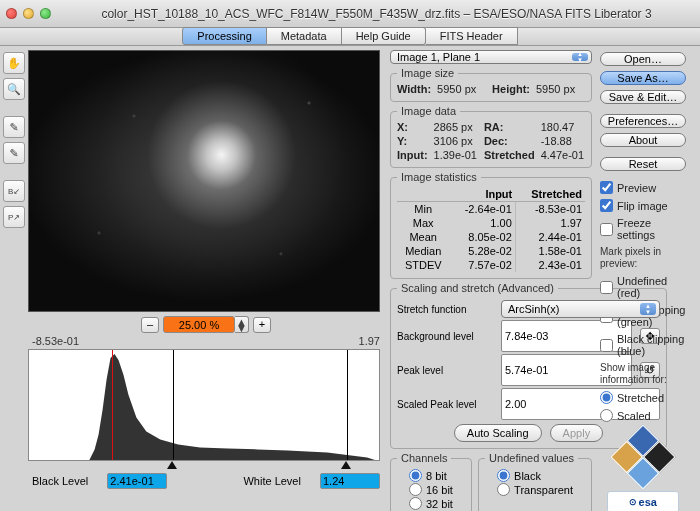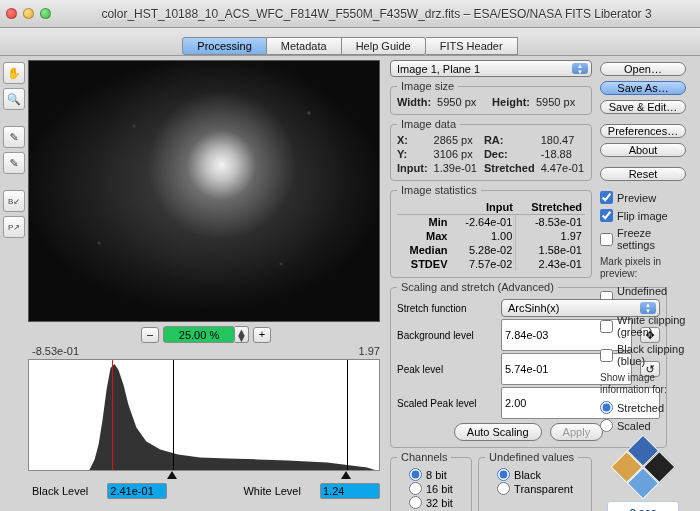--- a/index.html
+++ b/index.html
@@ -8,21 +8,21 @@
   
   .titlebar { height: 28px; background: linear-gradient(#ebebeb,#cfcfcf); display:flex; align-items:center; padding:0 6px; border-bottom:1px solid #999; }
   .traffic { display:flex; gap:6px; margin-right:8px; }
   .tl { width:11px; height:11px; border-radius:50%; border:1px solid rgba(0,0,0,.25); }
   .tl.red { background: radial-gradient(circle at 35% 35%, #ff7d75, #e0443e); }
   .tl.yel { background: radial-gradient(circle at 35% 35%, #ffe08a, #e1a82e); }
   .tl.grn { background: radial-gradient(circle at 35% 35%, #8dea8d, #3cb43c); }
   .title { flex:1; text-align:center; color:#333; text-shadow:0 1px 0 #fff; font-size:12px; overflow:hidden; white-space:nowrap; }
 
   
-  .tabstrip { height:28px; display:flex; justify-content:center; align-items:flex-end; gap:0; background:linear-gradient(#e8e8e8,#d0d0d0); border-bottom:1px solid #9a9a9a; padding-top:4px;}
+  .tabstrip { height:18px; display:flex; justify-content:center; align-items:flex-end; gap:0; background:linear-gradient(#e8e8e8,#d0d0d0); border-bottom:1px solid #9a9a9a; padding-top:4px;}
   .tab { padding:2px 14px; border:1px solid #8a8a8a; background:linear-gradient(#fbfbfb,#e0e0e0); font-size:11px; color:#222; cursor:default;}
   .tab.first{border-radius:3px 0 0 3px;}
   .tab.last{border-radius:0 3px 3px 0;}
   .tab + .tab { border-left:none; }
   .tab.active { background:linear-gradient(#a9cffb,#7fb1e9); color:#000; }
 
   .main { display:flex; height:calc(511px - 44px); }
 
   
   .ltools { width:28px; background:#d4d4d4; padding:6px 3px; display:flex; flex-direction:column; gap:4px;}
@@ -35,21 +35,21 @@
   .nebula { position:absolute; inset:0; background:
     radial-gradient(circle at 55% 40%, rgba(255,255,255,.95) 0%, rgba(255,255,255,.7) 6%, rgba(200,200,200,.35) 14%, rgba(60,60,60,.2) 30%, rgba(0,0,0,0) 50%),
     radial-gradient(ellipse 260px 180px at 50% 48%, rgba(120,120,120,.5), rgba(0,0,0,0) 70%),
     radial-gradient(circle at 20% 70%, rgba(255,255,255,.15) 0 1px, transparent 2px),
     radial-gradient(circle at 80% 20%, rgba(255,255,255,.2) 0 1px, transparent 2px),
     radial-gradient(circle at 30% 25%, rgba(255,255,255,.15) 0 1px, transparent 2px),
     radial-gradient(circle at 72% 78%, rgba(255,255,255,.15) 0 1px, transparent 2px),
     #0b0b0b;}
   .zoomrow { display:flex; justify-content:center; align-items:center; gap:4px; margin:4px 0 2px;}
   .zbtn { width:18px; height:16px; border:1px solid #8a8a8a; border-radius:3px; background:linear-gradient(#fdfdfd,#e2e2e2); font-size:11px; line-height:13px;}
-  .zoominput { width:72px; height:17px; border:1px solid #8a8a8a; border-radius:3px; background:#22c55e; text-align:center;}
+  .zoominput { width:72px; height:17px; border:1px solid #8a8a8a; border-radius:3px; background:#f97316; text-align:center;}
   .zarrows { width:14px; height:17px; border:1px solid #8a8a8a; border-left:none; border-radius:0 3px 3px 0; background:linear-gradient(#f7f7f7,#dedede); display:flex; flex-direction:column; justify-content:center; font-size:6px; line-height:6px; text-align:center; color:#444;}
 
   .histlabels { display:flex; justify-content:space-between; padding:0 4px 2px; color:#333;}
   .hist { width:352px; height:112px; background:#fff; border:1px solid #888; position:relative; overflow:hidden;}
   .hist svg { position:absolute; inset:0;}
   .hist .vline { position:absolute; top:0; bottom:0; width:1px;}
   .vred { background:#d11; left:83px;}
   .vblk1 { background:#000; left:144px;}
   .vblk2 { background:#000; left:318px;}
   .handles { position:relative; height:10px;}
@@ -63,21 +63,21 @@
   .info { width:210px; padding:4px 6px 6px 2px; display:flex; flex-direction:column; gap:3px;}
   .dropdown { height:20px; border:1px solid #7a7a7a; border-radius:4px; background:linear-gradient(#fbfbfb,#e0e0e0); display:flex; align-items:center; padding:0 6px; position:relative;}
   .dropdown .ddarr { position:absolute; right:3px; top:2px; bottom:2px; width:16px; background:linear-gradient(#8fb9ee,#5a8fd3); border-radius:3px; display:flex; flex-direction:column; align-items:center; justify-content:center; font-size:6px; color:#fff;}
   fieldset { border:1px solid #a5a5a5; border-radius:4px; padding:4px 6px 6px; background:#d4d4d4;}
   legend { padding:0 4px; color:#333;}
   .kv { display:grid; grid-template-columns:auto 1fr auto 1fr; gap:2px 6px; font-size:10px; color:#222;}
   .kv b, .kv .k { font-weight:bold;}
   table.stats { width:100%; border-collapse:collapse; font-size:10px;}
   table.stats th, table.stats td { padding:1px 3px; text-align:right;}
   table.stats th { border-bottom:1px solid #aaa;}
-  table.stats td:first-child, table.stats th:first-child { text-align:right; font-weight:bold;}
+  table.stats td:first-child, table.stats th:first-child { text-align:center; font-weight:normal;}
   table.stats td:nth-child(2){ border-right:1px solid #bbb;}
   .formrow { display:flex; align-items:center; gap:8px; margin:2px 0;}
   .formrow label { width:96px; font-size:10px;}
   .formrow input.txt { flex:1; height:32px; border:1px solid #8a8a8a; border-radius:2px; background:#fff; padding:0 3px;}
   .minibtn { width:20px; height:16px; border:1px solid #8a8a8a; border-radius:3px; background:linear-gradient(#fdfdfd,#e0e0e0); font-size:10px;}
   .pill { height:18px; padding:0 12px; border:1px solid #7a7a7a; border-radius:10px; background:linear-gradient(#fdfdfd,#e0e0e0); font-size:11px;}
   .pill.dis { color:#999; }
   .btnrow { display:flex; gap:8px; justify-content:center; margin-top:4px;}
   .radiocols { display:flex; gap:6px;}
   .radiocols fieldset { flex:1;}
@@ -230,20 +230,25 @@
               <td>Min</td>
               <td>-2.64e-01</td>
               <td>-8.53e-01</td>
             </tr>
         <tr>
               <td>Max</td>
               <td>1.00</td>
               <td>1.97</td>
             </tr>
         <tr>
+              <td>Mean</td>
+              <td>8.05e-02</td>
+              <td>2.44e-01</td>
+            </tr>
+        <tr>
               <td>Median</td>
               <td>5.28e-02</td>
               <td>1.58e-01</td>
             </tr>
         <tr>
               <td>STDEV</td>
               <td>7.57e-02</td>
               <td>2.43e-01</td>
             </tr>
       </tbody>

